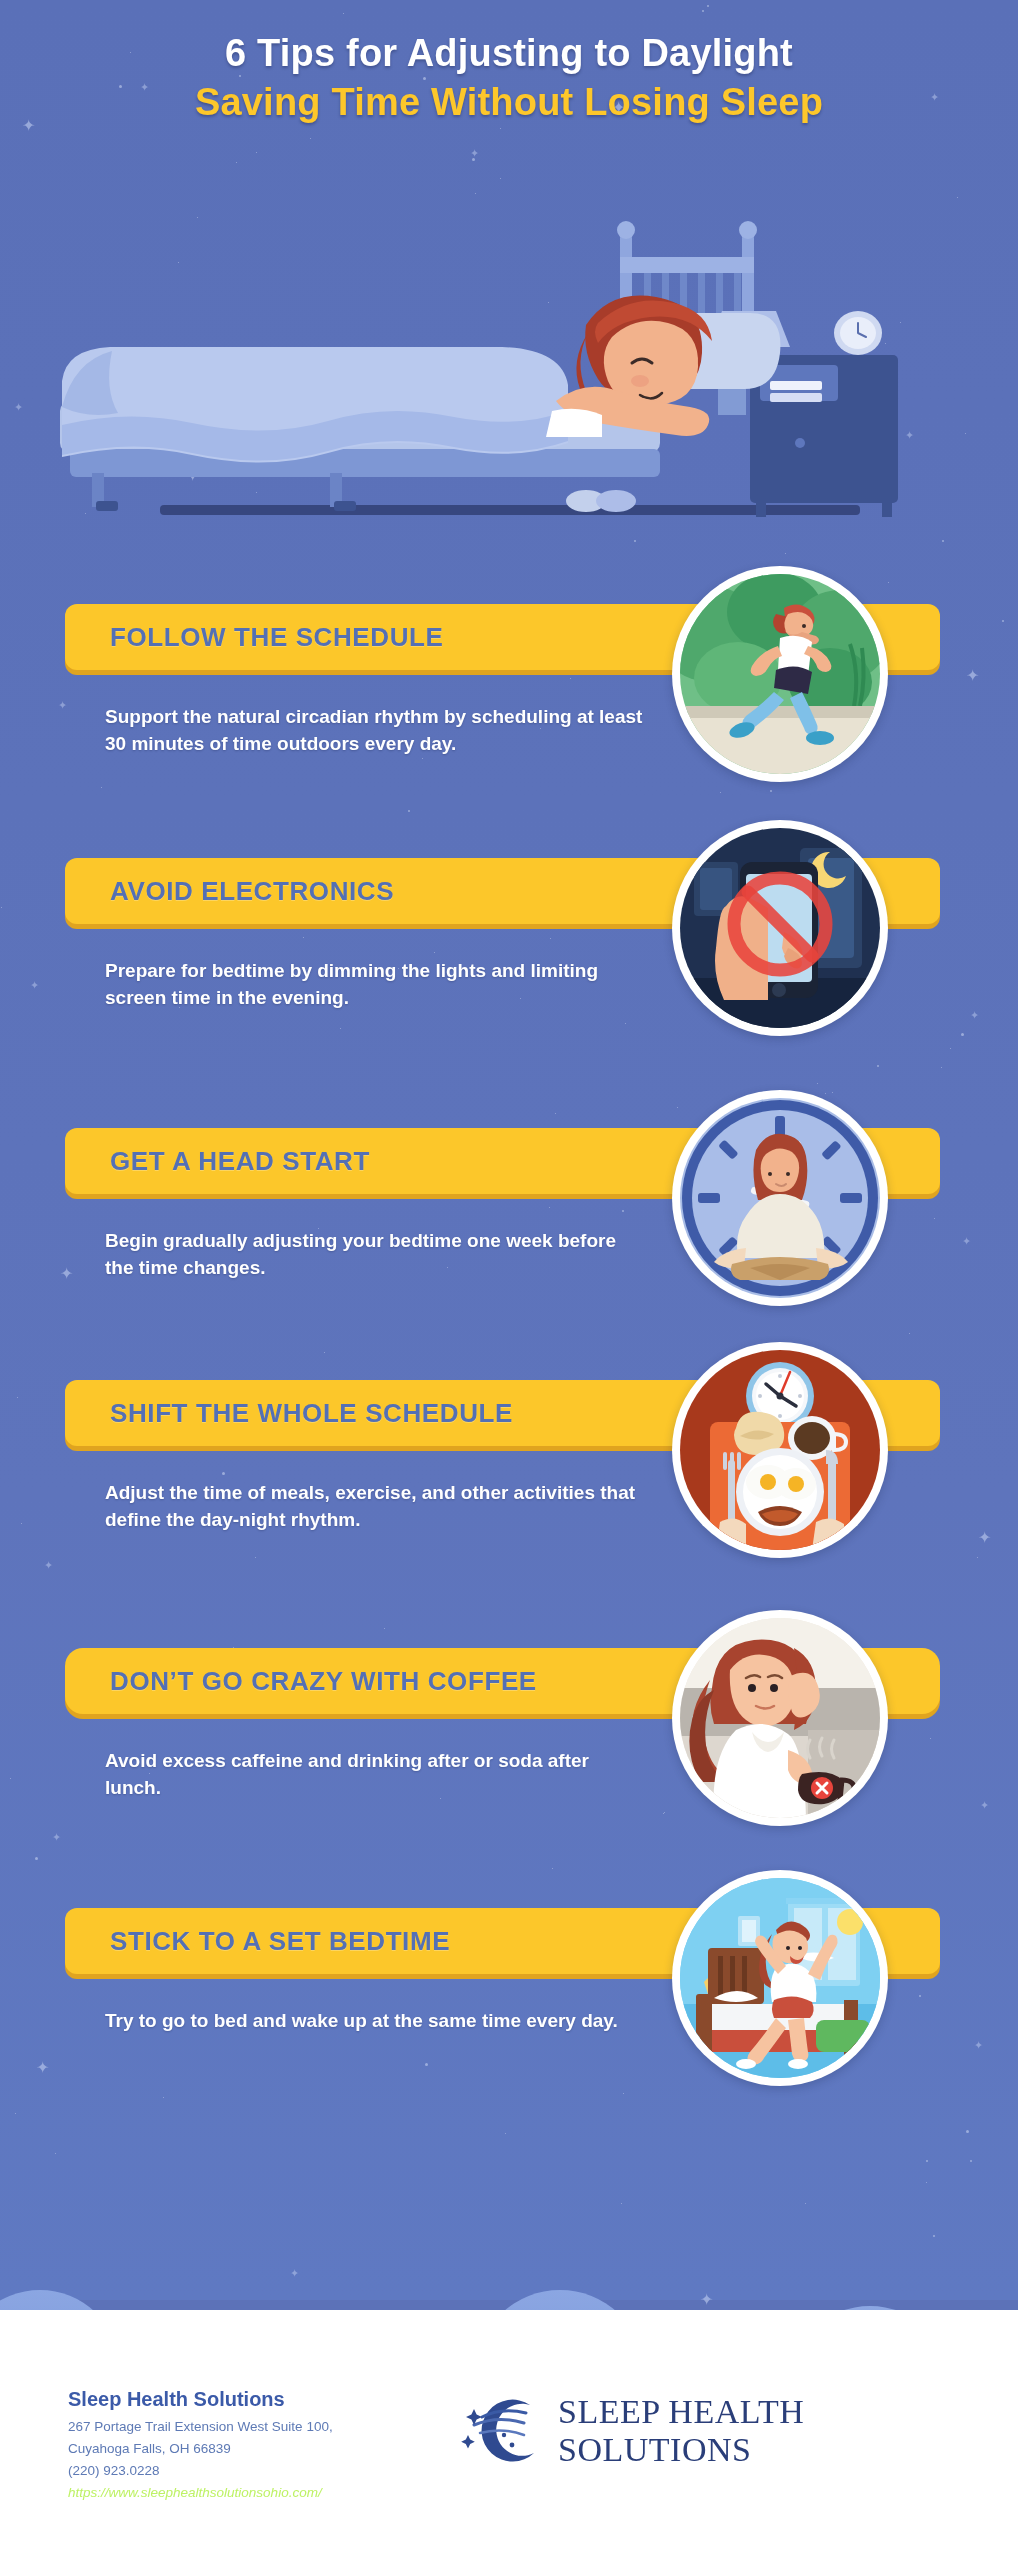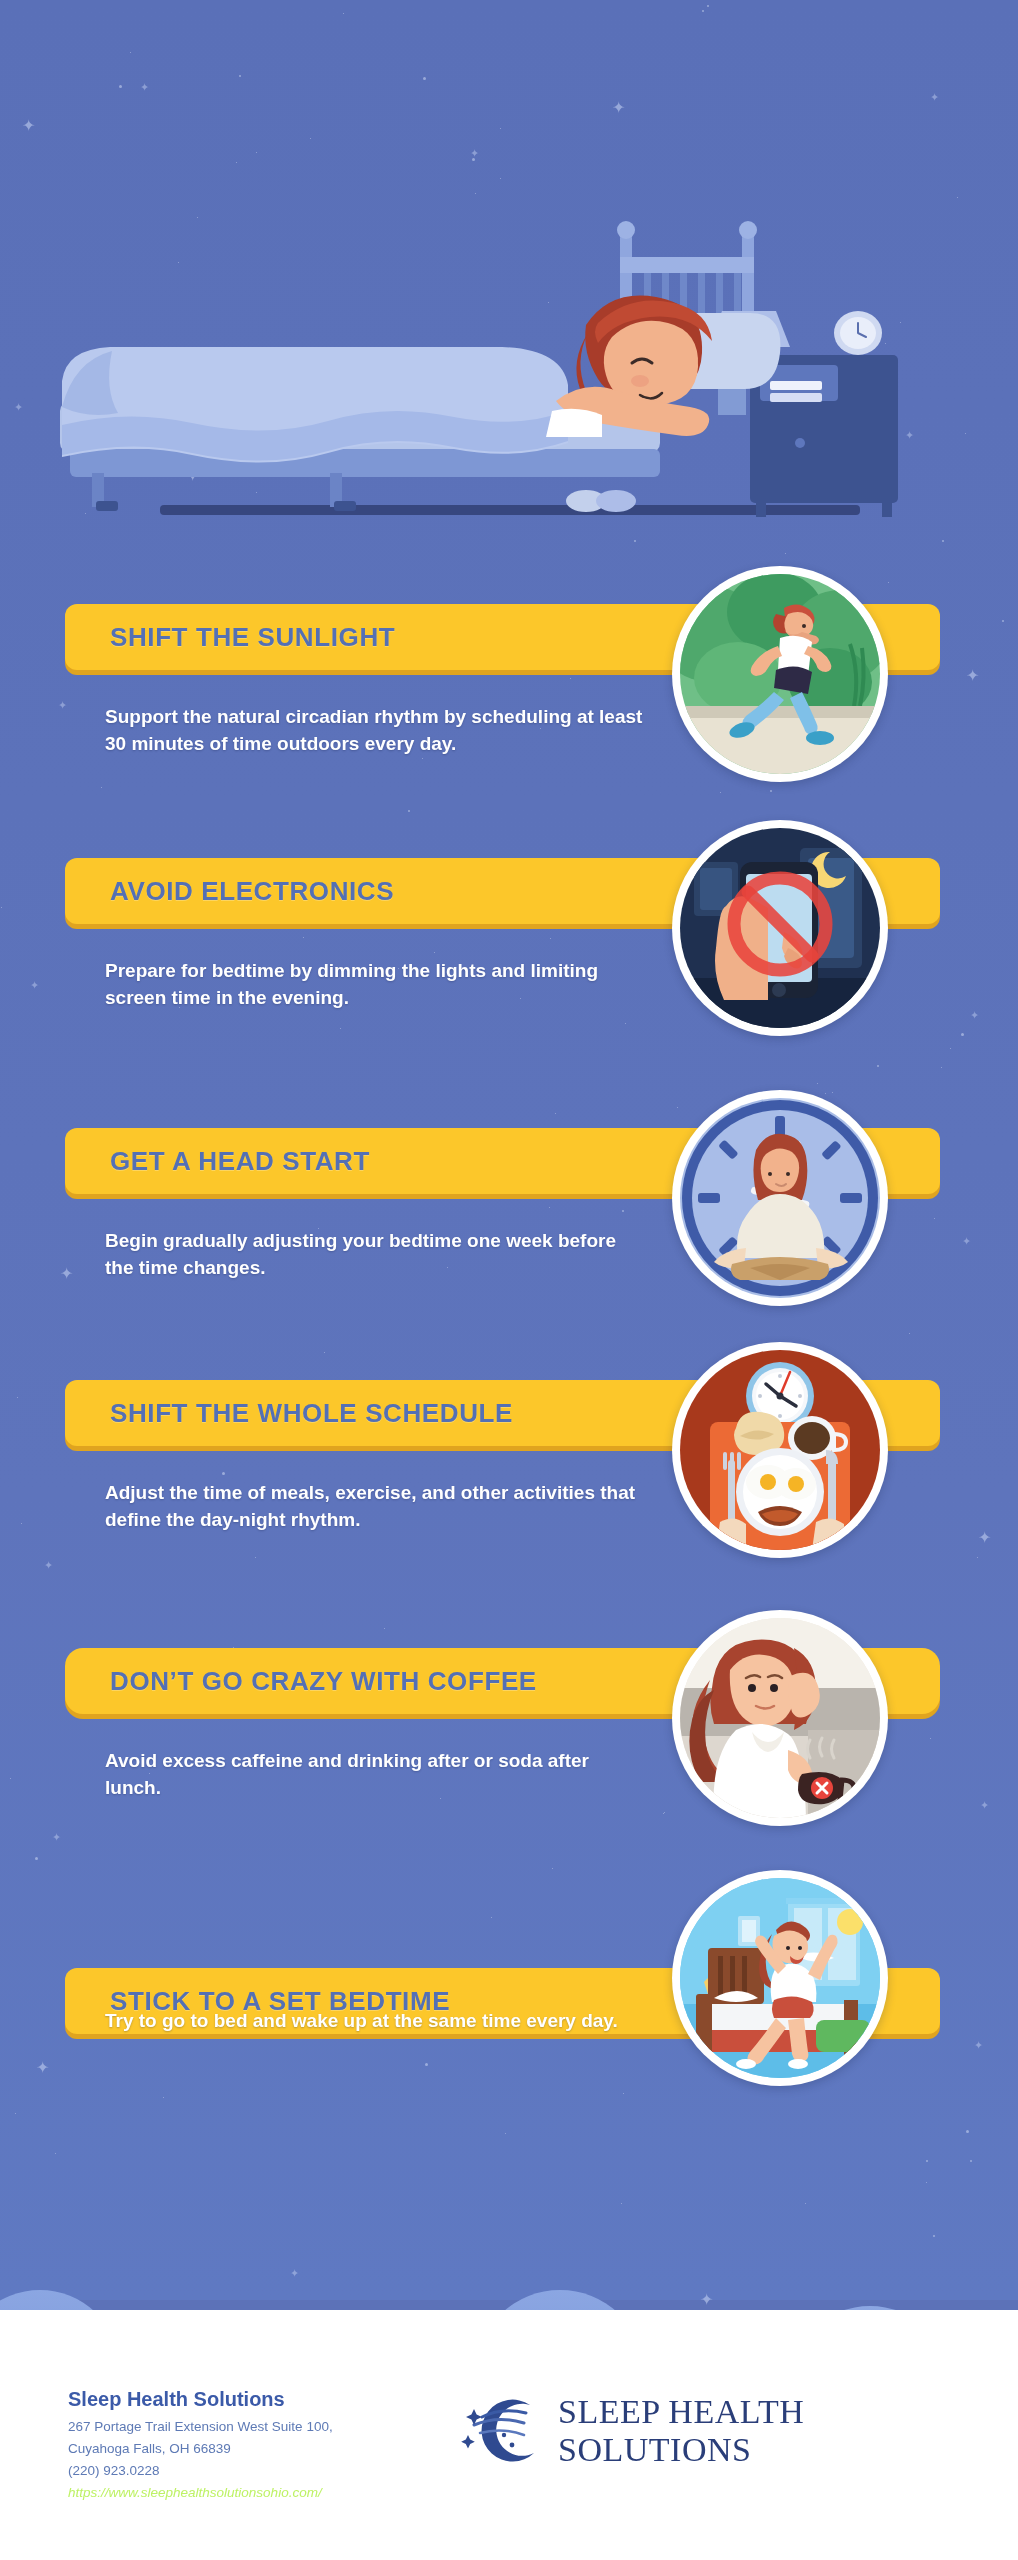--- a/index.html
+++ b/index.html
@@ -233,20 +233,24 @@
       <span class="sparkle" style="left:44px;top:1560px">✦</span>
       <span class="sparkle big" style="left:978px;top:1530px">✦</span>
       <span class="sparkle" style="left:52px;top:1832px">✦</span>
       <span class="sparkle" style="left:980px;top:1800px">✦</span>
       <span class="sparkle big" style="left:36px;top:2060px">✦</span>
       <span class="sparkle" style="left:974px;top:2040px">✦</span>
       <span class="sparkle" style="left:290px;top:2268px">✦</span>
       <span class="sparkle big" style="left:700px;top:2292px">✦</span>
     </div>
 
+  <div class="title-wrap">
+    <div class="title-l1">6 Tips for Adjusting to Daylight</div>
+    <div class="title-l2">Saving Time Without Losing Sleep</div>
+  </div>
 
   <div class="hero">
     <svg width="1018" height="340" viewBox="0 0 1018 340">
 
       <rect x="160" y="300" width="700" height="10" rx="4" fill="#37477f"></rect>
 
       <rect x="620" y="28" width="12" height="115" rx="5" fill="#8fa6de"></rect>
       <rect x="742" y="28" width="12" height="115" rx="5" fill="#8fa6de"></rect>
       <circle cx="626" cy="25" r="9" fill="#9db2e4"></circle>
       <circle cx="748" cy="25" r="9" fill="#9db2e4"></circle>
@@ -310,21 +314,21 @@
 
         <path d="M556 196 q28 -22 62 -10 q30 10 72 16 q24 4 18 18 q-6 14 -32 10 q-44 -6 -78 -12 q-30 -6 -42 -22 z" fill="#f2b28c"></path>
         <path d="M552 206 q26 -6 50 4 l0 22 l-56 0 z" fill="#ffffff"></path>
       </g>
     </svg>
   </div>
 
   <div id="tips-root">
       <div class="tip" style="top: 0px;">
         <div class="banner" style="top: 604px;">
-          <span class="banner-label">SHIFT THE SUNLIGHT</span>
+          <span class="banner-label">FOLLOW THE SCHEDULE</span>
         </div>
         <div class="tip-body" style="top: 704px;">Support the natural circadian rhythm by scheduling at least 30 minutes of time outdoors every day.</div>
         <div class="icon-circle" style="top: 566px;">
           <div class="icon-inner">
             <svg width="200" height="200" viewBox="0 0 200 200">
               <rect width="200" height="200" fill="#6fbf87"></rect>
               <ellipse cx="30" cy="60" rx="52" ry="48" fill="#4fa86c"></ellipse>
               <ellipse cx="95" cy="38" rx="48" ry="40" fill="#3e9b60"></ellipse>
               <ellipse cx="160" cy="62" rx="50" ry="46" fill="#4fa86c"></ellipse>
               <ellipse cx="58" cy="104" rx="44" ry="36" fill="#5fb678"></ellipse>
@@ -498,21 +502,21 @@
               <g stroke="#d9d4cc" stroke-width="3" fill="none" stroke-linecap="round">
                 <path d="M130 140 q-5 -9 0 -18"></path>
                 <path d="M142 138 q-5 -9 0 -18"></path>
                 <path d="M154 140 q-5 -9 0 -18"></path>
               </g>
             </svg>
           </div>
         </div>
       </div>
       <div class="tip" style="top: 0px;">
-        <div class="banner" style="top: 1968px;">
+        <div class="banner" style="top: 1908px;">
           <span class="banner-label">STICK TO A SET BEDTIME</span>
         </div>
         <div class="tip-body" style="top: 2008px;">Try to go to bed and wake up at the same time every day.</div>
         <div class="icon-circle" style="top: 1870px;">
           <div class="icon-inner">
             <svg width="200" height="200" viewBox="0 0 200 200">
               <rect width="200" height="200" fill="#6cc8ef"></rect>
               <rect x="0" y="0" width="200" height="126" fill="#7ed0f2"></rect>
               <rect x="0" y="126" width="200" height="74" fill="#5dbde8"></rect>
               <rect x="108" y="24" width="72" height="84" rx="3" fill="#9ddcf6"></rect>

